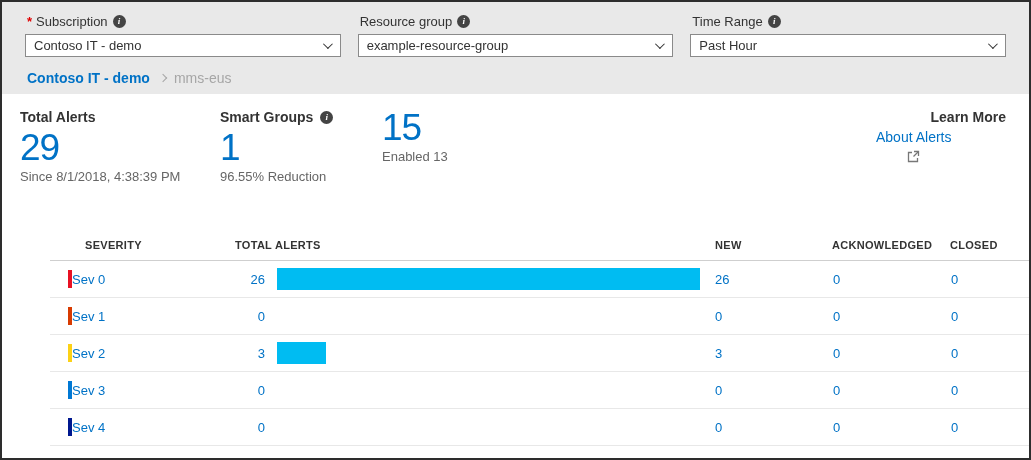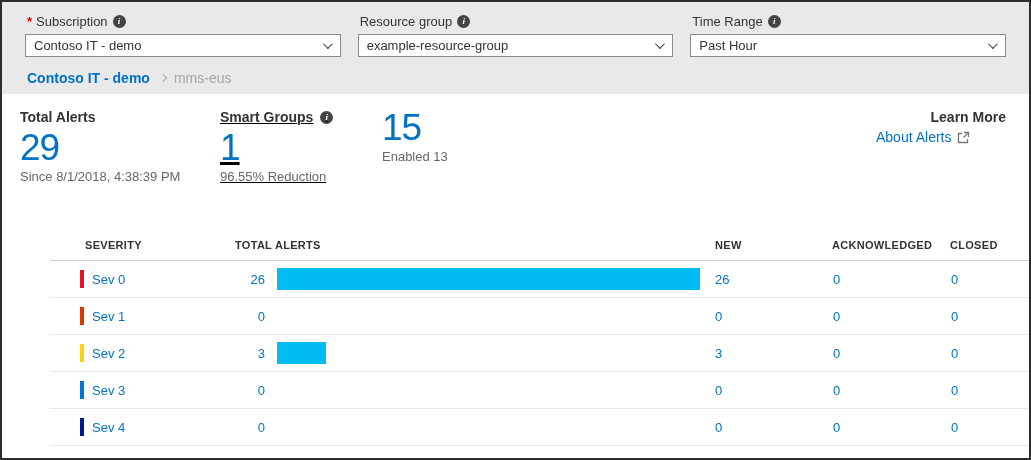--- a/index.html
+++ b/index.html
@@ -43,44 +43,44 @@
     transform:rotate(45deg); margin:0 8px 0 10px; flex:none;
   }
   .crumb-current { color:#a6a6a6; }
 
   
   .stats { display:flex; padding:13px 23px 0 18px; }
   .stat-label { font-size:14px; font-weight:600; color:#333; height:20px; display:flex; align-items:center; gap:7px; }
   .stat-value { font-size:37px; font-weight:300; color:#0072c6; line-height:1.12; letter-spacing:-1px; cursor:pointer; }
   .stat-sub { font-size:13px; color:#666; margin-top:1px; }
   .stat-1 { width:200px; }
-  .stat-2 { width:162px;text-decoration:underline; }
+  .stat-2 { width:162px; }
   .stat-3 { flex:1; }
   .learn { width:130px; text-align:left; }
   .learn .stat-label { justify-content:flex-end; }
   .learn-link {
     margin-top:2px; font-size:14px; color:#0072c6; cursor:pointer;
-    display:inline-flex; align-items:center; gap:5px;
+    display:inline-flex; align-items:center; gap:5px;flex-direction:column;
   }
 
   
   .sev-table { margin-top:42px;margin-left:48px; }
   .thead { position:relative; height:35px; border-bottom:1px solid #cfcfcf; }
   .th {
     position:absolute; bottom:9px; font-size:11px; font-weight:bold; color:#333; letter-spacing:.3px;
   }
   .th-severity { left:35px; }
   .th-total    { left:185px; }
   .th-new      { left:665px; }
   .th-ack      { left:782px; }
   .th-closed   { left:900px; }
 
   .sev-row { position:relative; height:37px; border-bottom:1px solid #e8e8e8; }
   .cell { position:absolute; top:50%; transform:translateY(-50%); font-size:13px; color:#0072c6; }
-  .cell-sev { left:30px; display:flex; align-items:center; gap:8px; cursor:pointer; }
+  .cell-sev { left:18px; display:flex; align-items:center; cursor:pointer; }
   .sev-indicator { width:4px; height:18px; flex:none; }
   .cell-total { left:150px; width:65px; text-align:right; cursor:pointer; }
   .bar-wrap { position:absolute; left:227px; top:50%; transform:translateY(-50%); width:423px; height:22px; }
   .bar { height:100%; width:0; }
   .cell-new { left:665px; cursor:pointer; }
   .cell-ack { left:783px; cursor:pointer; }
   .cell-closed { left:901px; cursor:pointer; }
 
   .ext-icon { flex:none; }
 </style>

